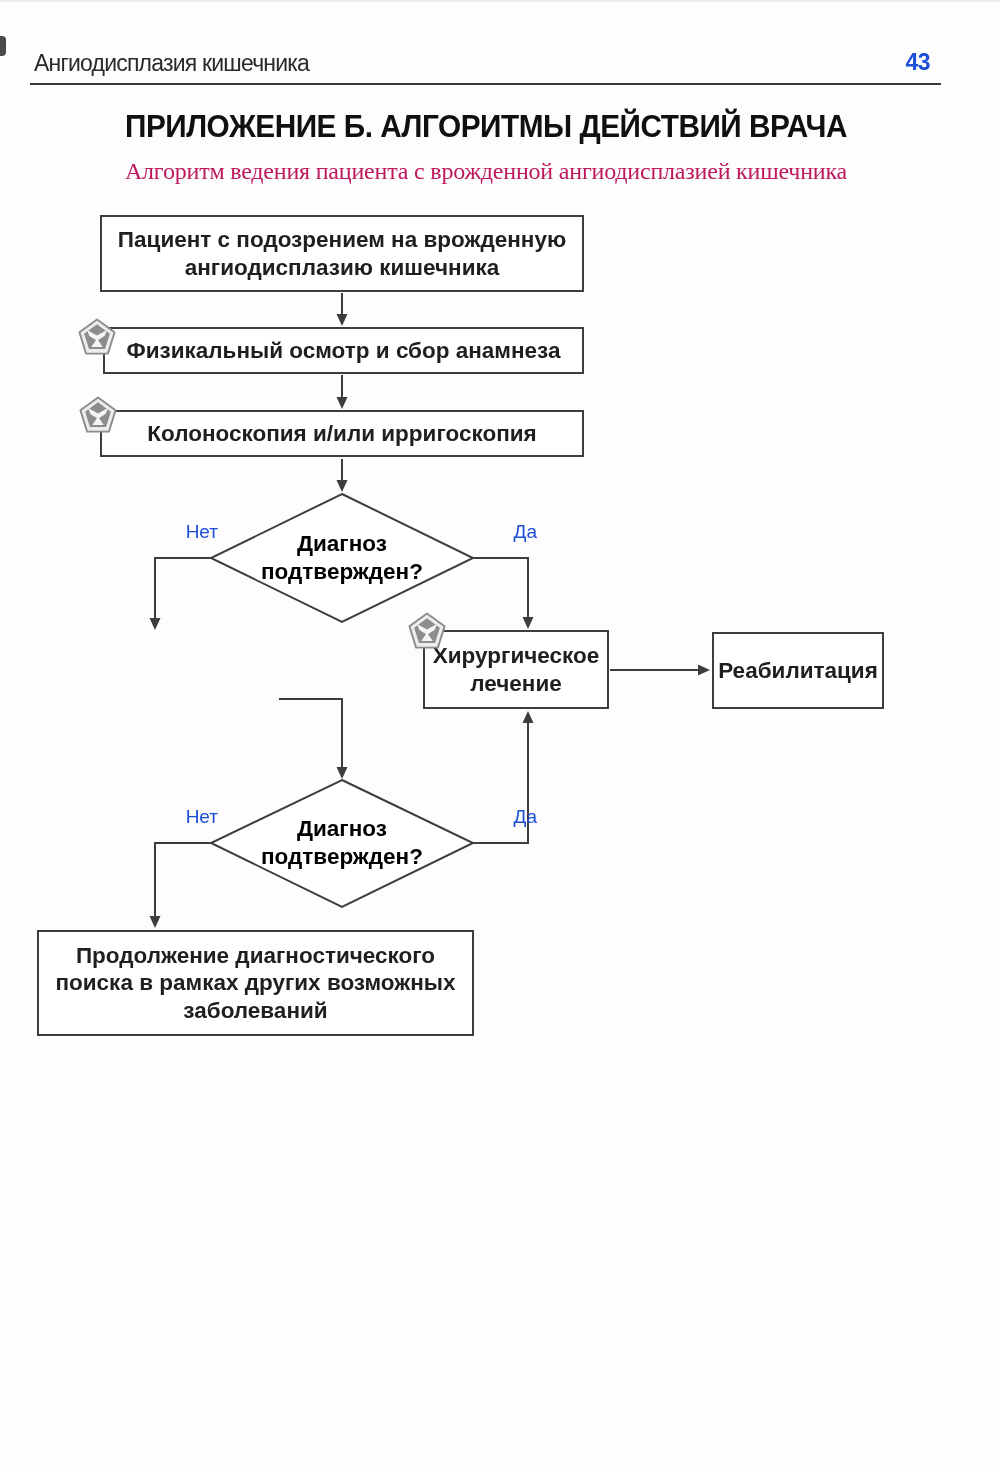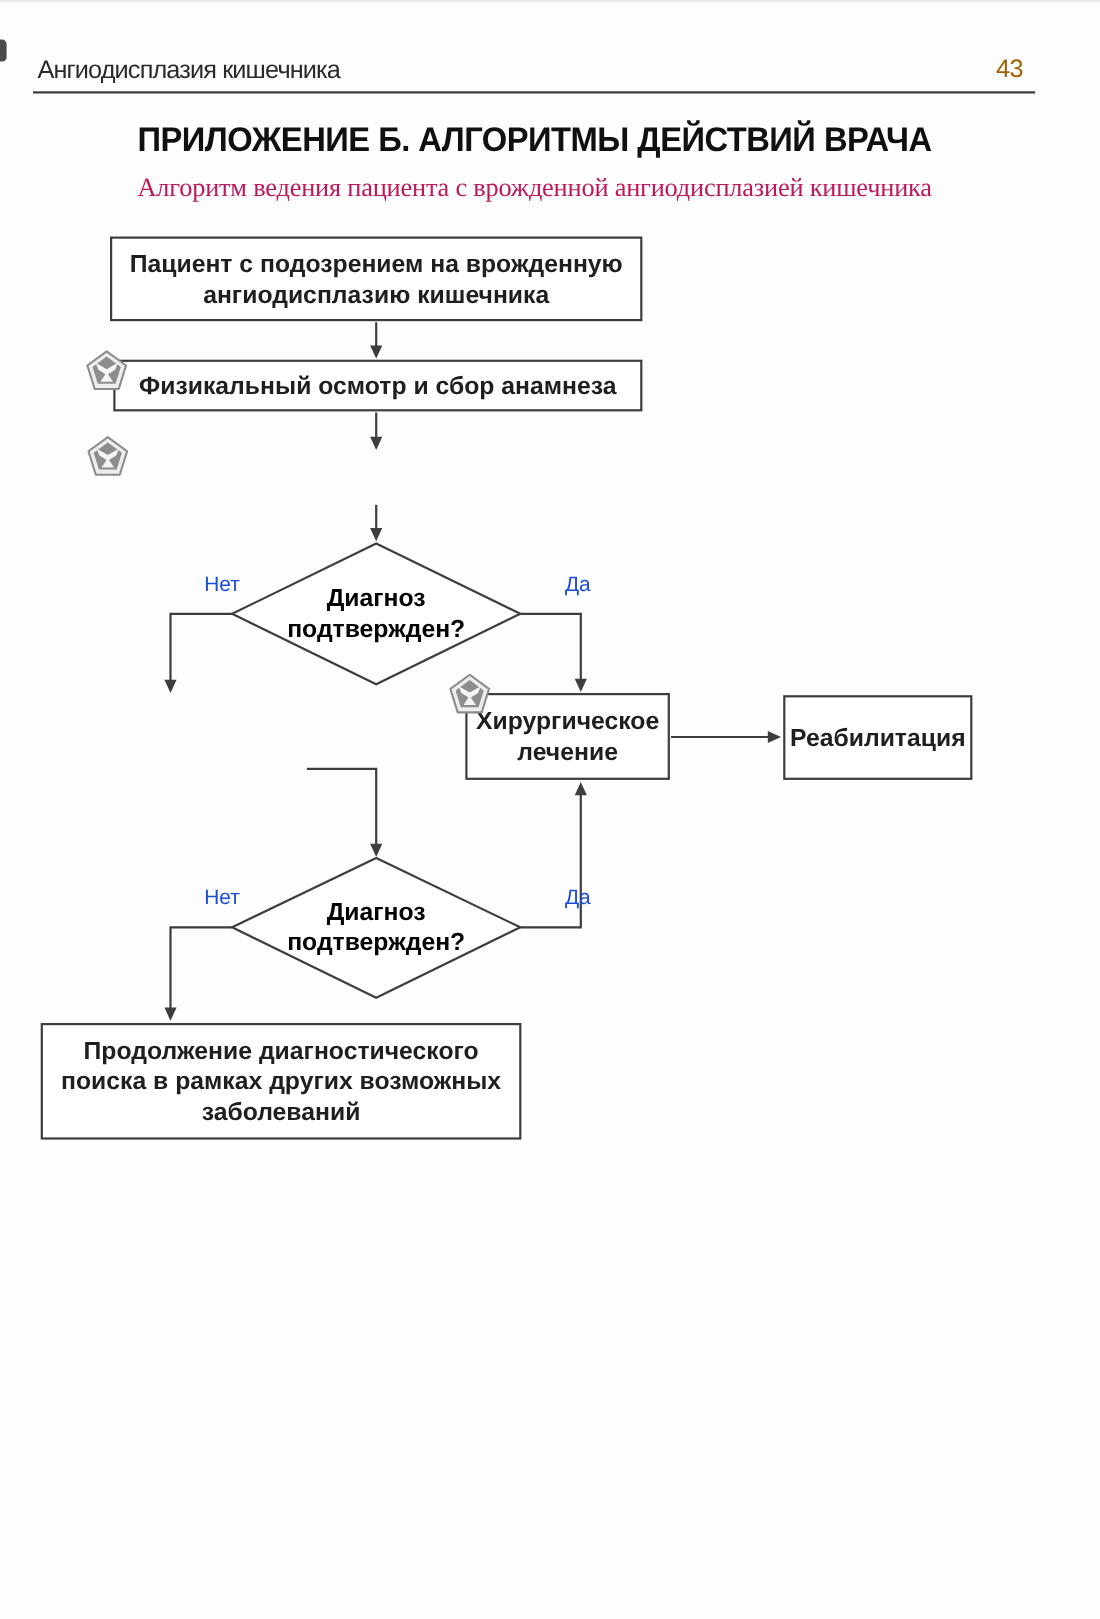--- a/index.html
+++ b/index.html
@@ -16,21 +16,21 @@
   .top-edge{position:absolute;left:0;top:0;width:100%;height:2px;background:#ececec;}
   .edge-smudge{position:absolute;left:0;top:36px;width:6px;height:20px;background:#4a4a4a;border-radius:0 4px 4px 0;}
 
   
   .running-title{
     position:absolute;left:34px;top:50px;
     font-size:23px;letter-spacing:-0.8px;color:#2a2a2a;
   }
   .page-number{
     position:absolute;right:70px;top:49px;
-    font-size:23px;font-weight:400;letter-spacing:-0.5px;color:#a16207;
+    font-size:23px;font-weight:700;letter-spacing:-0.5px;color:#1d4ed8;
   }
   .header-rule{position:absolute;left:30px;top:83px;width:911px;height:2px;background:#3a3a3a;}
 
   
   .doc-title{
     position:absolute;left:36px;top:109px;width:900px;
     text-align:center;font-size:31px;font-weight:700;letter-spacing:-0.5px;color:#101010;
     transform:scaleX(0.96);transform-origin:50% 50%;
     white-space:nowrap;
   }
@@ -122,20 +122,21 @@
       </g>
       <g stroke="#3d3d3d" stroke-width="2" fill="#ffffff">
         <polygon points="342,494 473,558 342,622 211,558"></polygon>
         <polygon points="342,780 473,843 342,907 211,843"></polygon>
       </g>
     </svg>
 
     <div class="node b-patient">Пациент с подозрением на врожденную
 ангиодисплазию кишечника</div>
     <div class="node b-exam">Физикальный осмотр и сбор анамнеза</div>
+    <div class="node b-colono">Колоноскопия и/или ирригоскопия</div>
     <div class="node b-surgery">Хирургическое
 лечение</div>
     <div class="node b-cont">Продолжение диагностического
 поиска в рамках других возможных
 заболеваний</div>
     <div class="node b-rehab">Реабилитация</div>
 
     <div class="diamond-text d1">Диагноз
 подтвержден?</div>
     <div class="diamond-text d2">Диагноз

